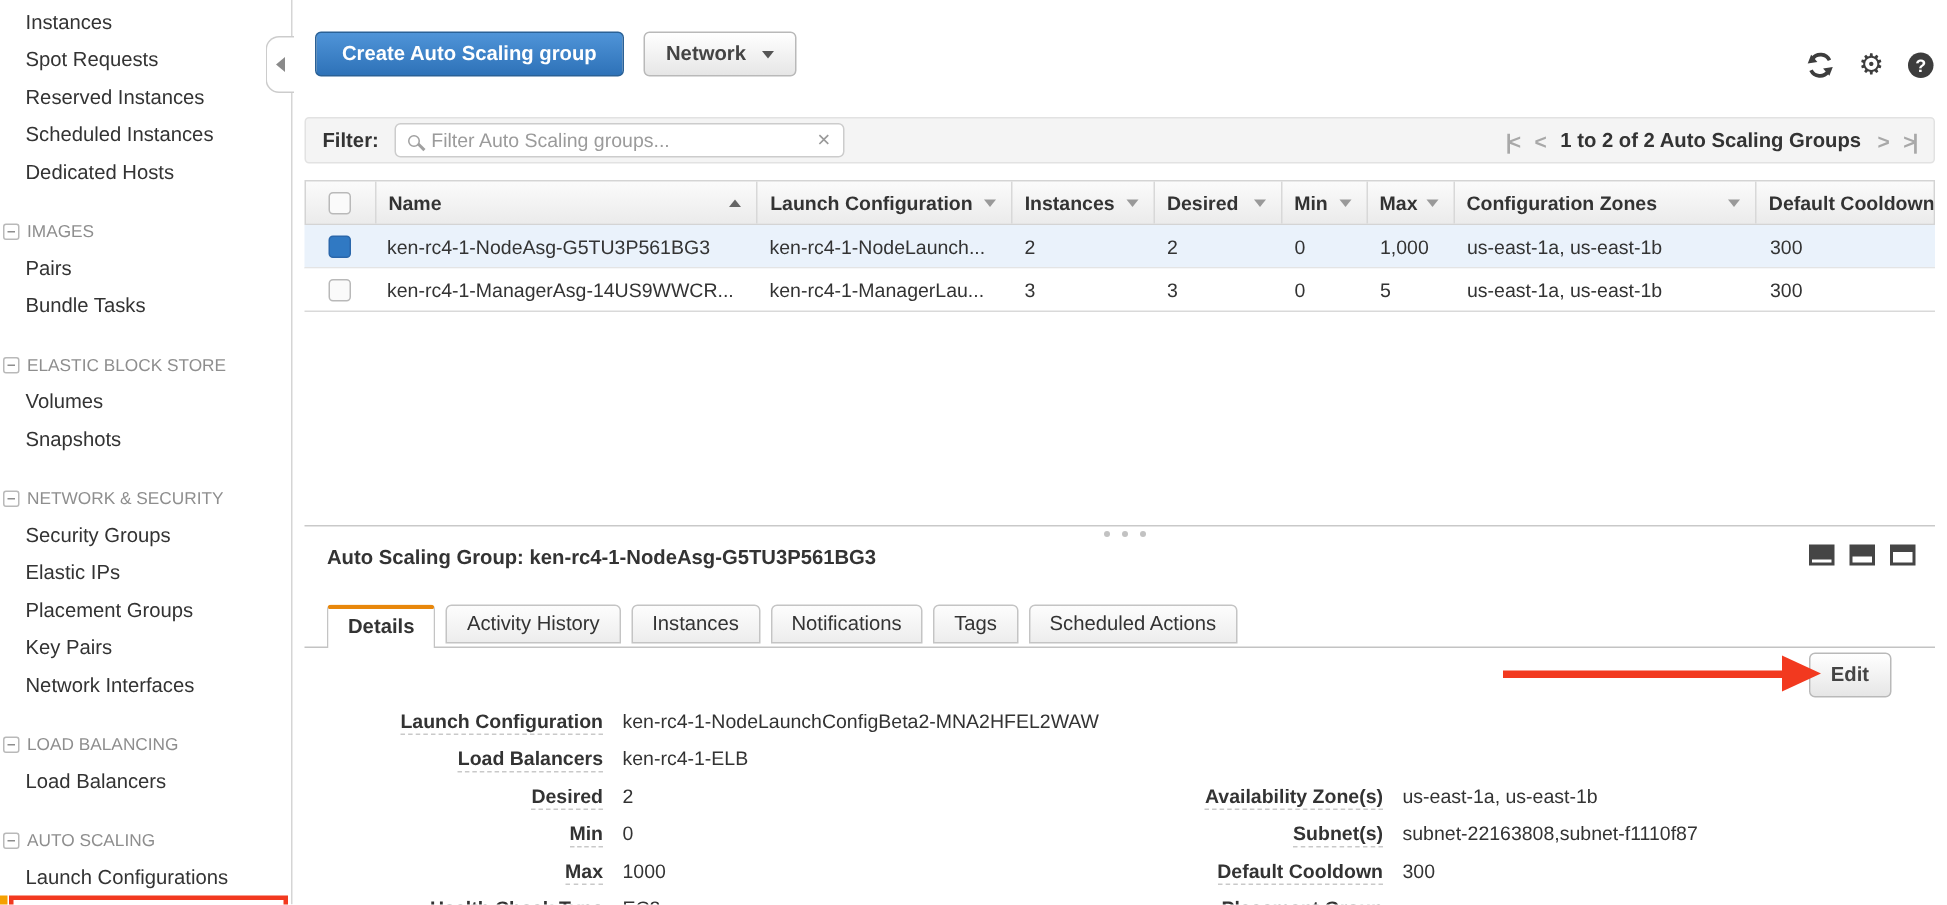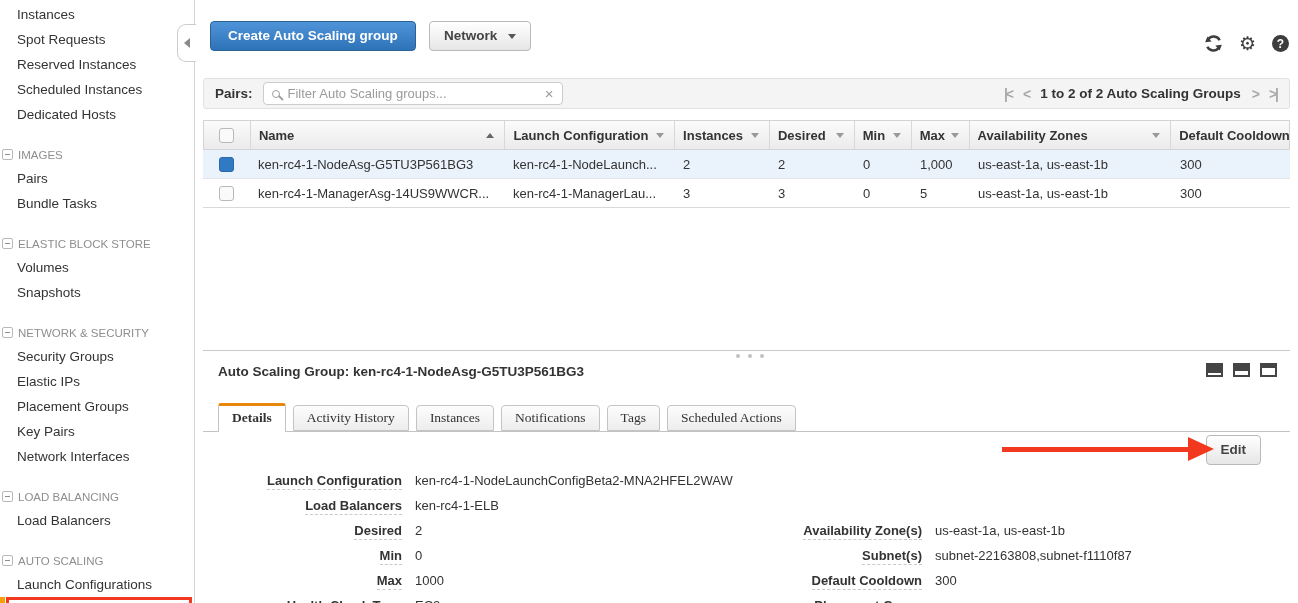--- a/index.html
+++ b/index.html
@@ -100,21 +100,21 @@
     border-top:1px solid #c9c9c9; }
   .drag-dots { position:absolute; top:3px; left:533px; display:flex; gap:8px; cursor:row-resize; }
   .drag-dots i { width:4px; height:4px; border-radius:50%; background:#c2c2c2; }
   .details-title { position:absolute; left:15px; top:13px; font-weight:bold; font-size:13.5px; }
   .pane-icons { position:absolute; right:13px; top:12px; display:flex; gap:10px; }
   .pane { width:17px; height:14px; background:#454545; position:relative; cursor:pointer; }
   .pane i { position:absolute; left:2px; right:2px; bottom:2px; background:#fff; }
   .pane.p1 i { height:2px; } .pane.p2 i { height:4px; } .pane.p3 i { height:7px; }
   .tab-line { position:absolute; left:0; right:0; top:80px; border-top:1px solid #c3c3c3; }
   .tabs { position:absolute; left:15px; top:52px; height:29px; display:flex;
-    align-items:center; z-index:2;font-family:Liberation Serif, serif; }
+    align-items:flex-start; z-index:2; }
   .tab { height:26px; line-height:24px; padding:0 13px; margin-right:7px;
     background:linear-gradient(#fdfdfd,#ededed); border:1px solid #c4c4c4;
     border-radius:4px 4px 0 0; font-size:13.5px; cursor:pointer; white-space:nowrap; }
   .tab.active { height:29px; line-height:23px; border-top:3px solid var(--active-tab-accent,#e8870b);
     background:#fff; font-weight:bold; border-bottom:none; border-radius:3px 3px 0 0; }
   .edit-btn { position:absolute; right:29px; top:84px; }
   .arrow-line { position:absolute; left:799px; top:96px; width:188px; height:5px;
     background:var(--annotation-red,#f2391f); }
   .arrow-head { position:absolute; left:985px; top:86px; width:0; height:0;
     border-top:12px solid transparent; border-bottom:12px solid transparent;
@@ -193,21 +193,21 @@
         </g>
         <polygon points="1.2,8.8 8,7.8 3.6,2.6" fill="#3d3d3d"></polygon>
         <polygon points="18.8,11.2 12,12.2 16.4,17.4" fill="#3d3d3d"></polygon>
       </svg>
     </span>
     <span class="icon-gear">⚙</span>
     <span class="icon-help">?</span>
   </div>
 
   <div class="filter-band">
-    <span class="filter-label">Pairs:</span>
+    <span class="filter-label">Filter:</span>
     <span class="search-box">
       <span class="mag"></span>
       <input class="search-input" placeholder="Filter Auto Scaling groups..." style="">
       <span class="clear-x">×</span>
     </span>
     <span class="pagination">
       <span class="pg-btn">|&lt;</span>
       <span class="pg-btn">&lt;</span>
       <span class="pg-text">1 to 2 of 2 Auto Scaling Groups</span>
       <span class="pg-btn">&gt;</span>
@@ -238,21 +238,21 @@
         </div>
         <div class="th" style="width: 57px;">
           <span>Min</span>
           <span class="sort down"></span>
         </div>
         <div class="th" style="width: 58px;">
           <span>Max</span>
           <span class="sort down"></span>
         </div>
         <div class="th" style="width: 202px;">
-          <span>Availability Zones</span>
+          <span>Configuration Zones</span>
           <span class="sort down"></span>
         </div>
         <div class="th" style="width: 118px;">
           <span>Default Cooldown</span>
         </div>
       </div>
     <div id="tbody">
         <div class="tr selected">
           <div class="td check-cell" style="width: 47px;">
             <span class="cb checked"></span>

